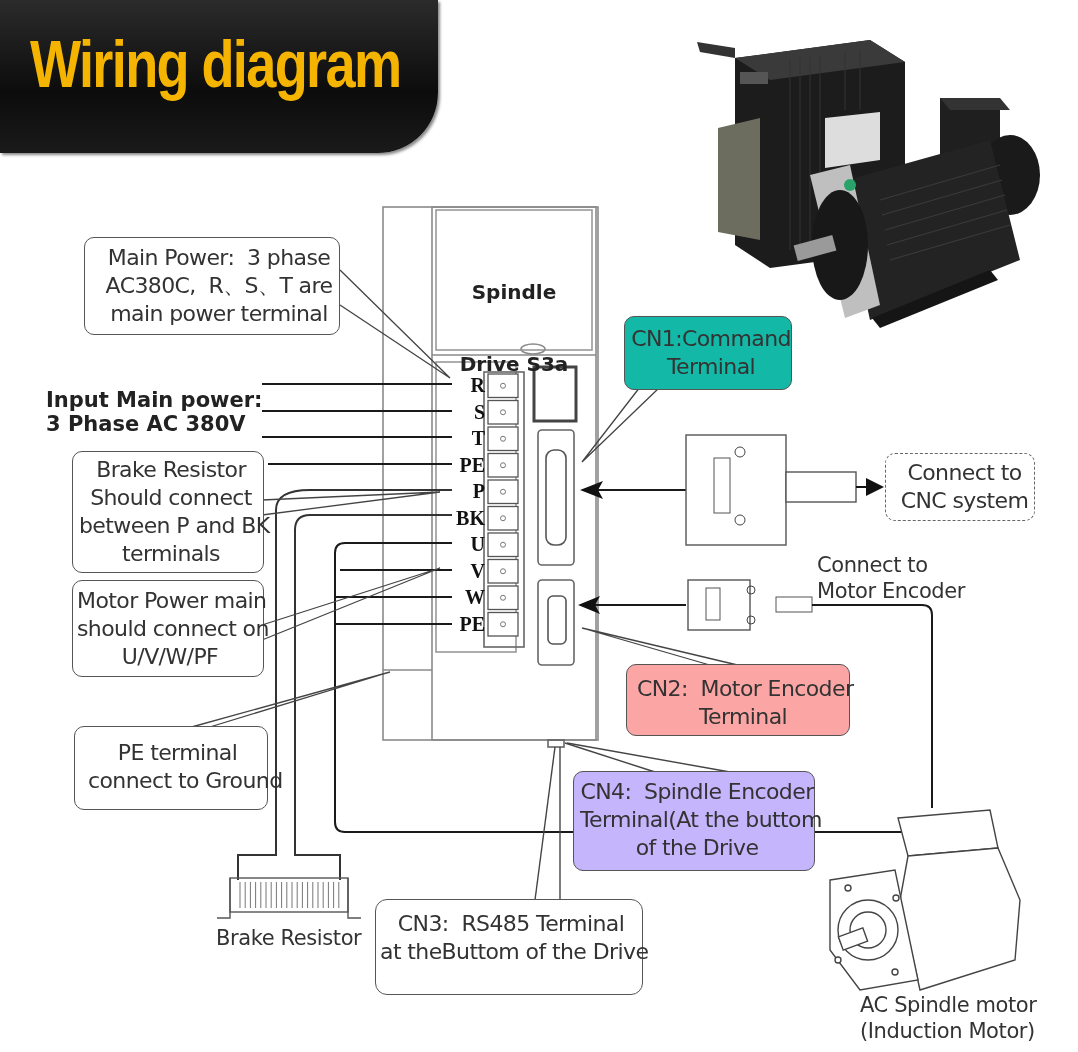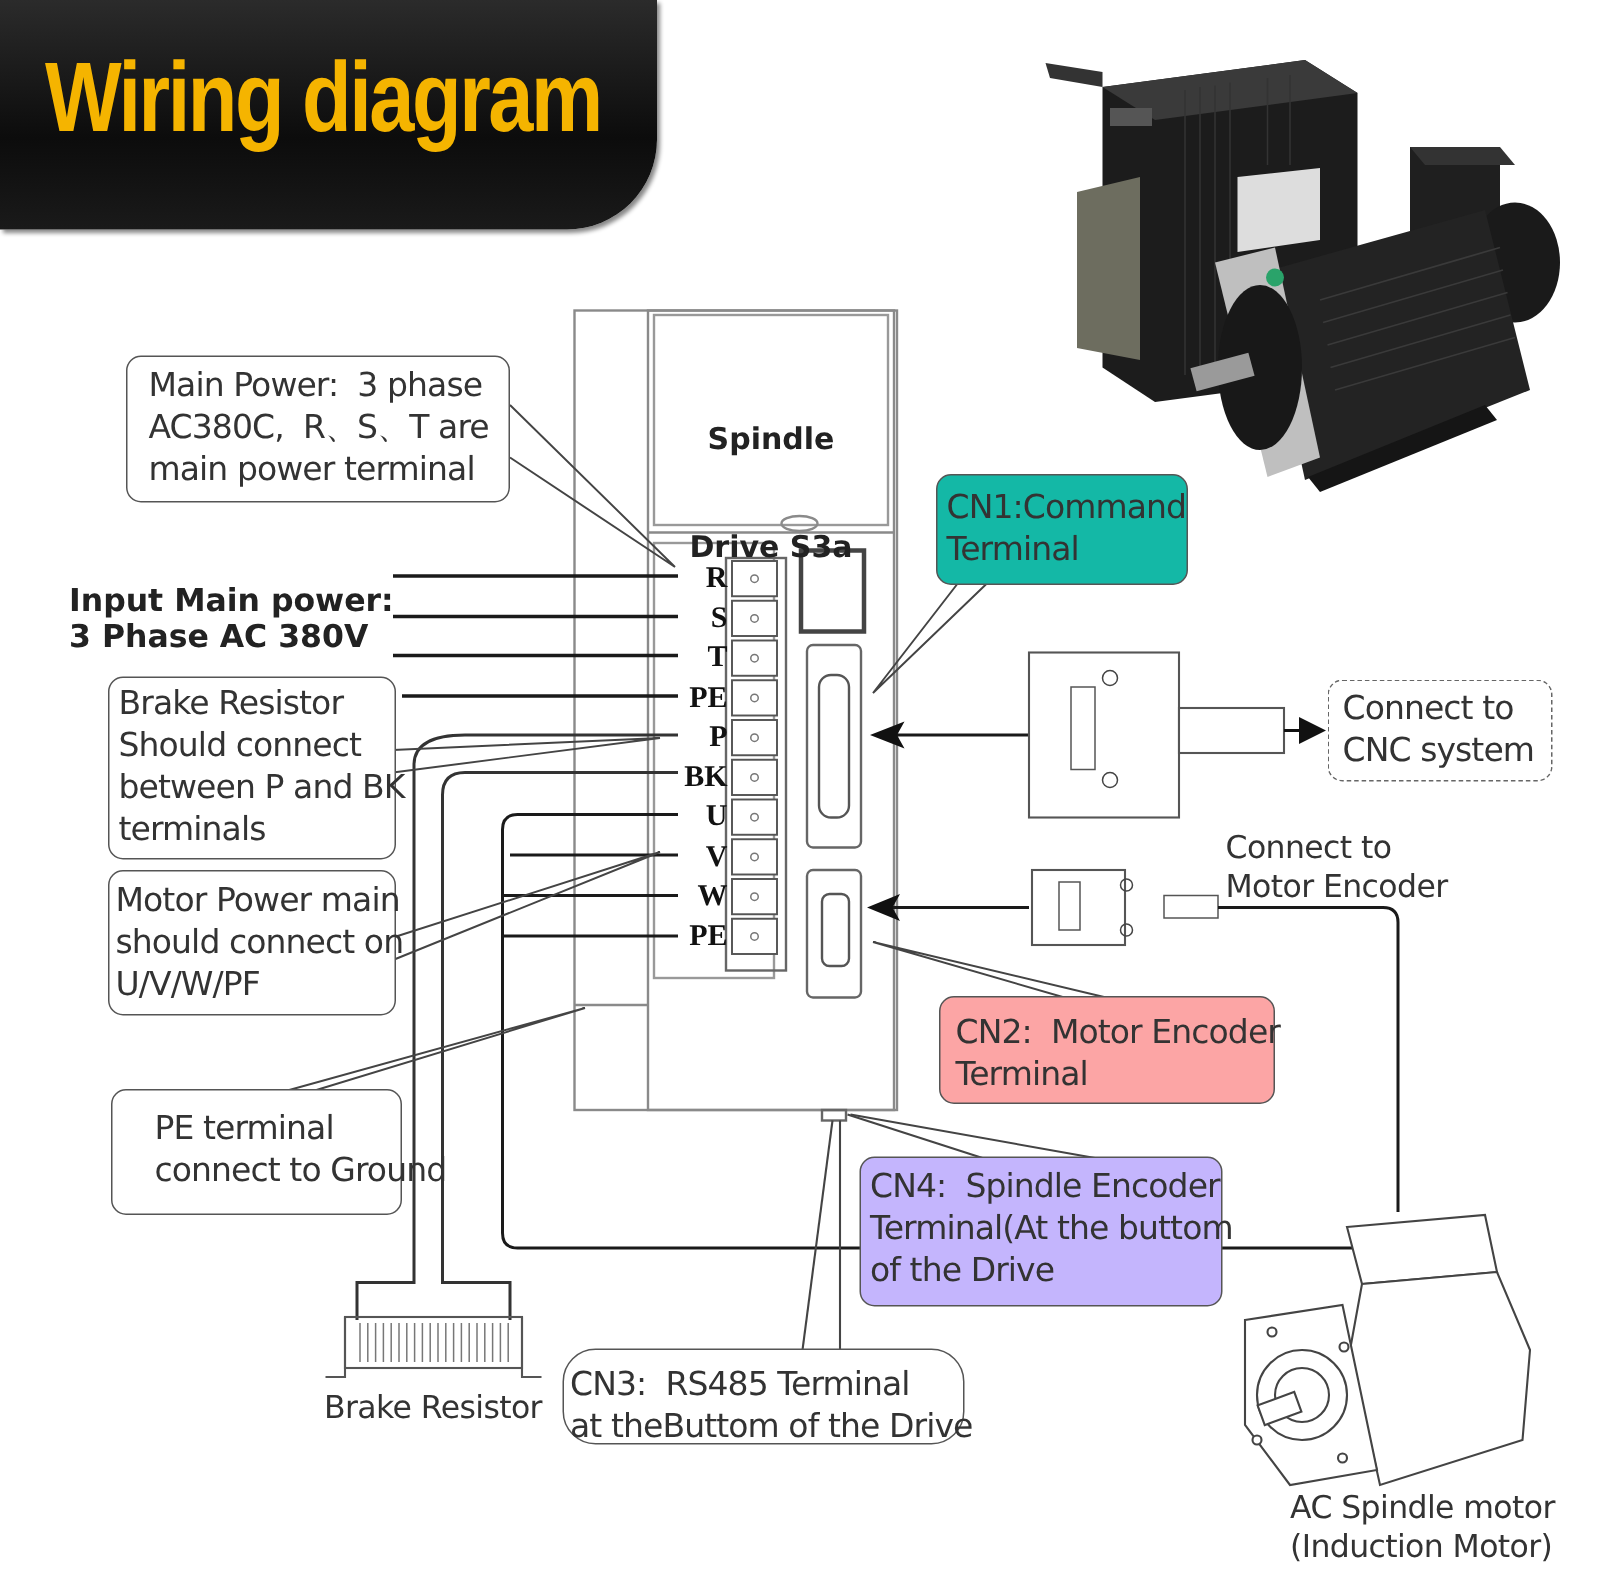--- a/index.html
+++ b/index.html
@@ -1,21 +1,21 @@
 <!DOCTYPE html>
 <html><head>
 <meta charset="utf-8">
 <style>
   html, body { margin:0; padding:0; background:#ffffff; }
   body { width:1078px; height:1052px; position:relative; overflow:hidden; font-family:"Liberation Sans", sans-serif; color:#222; }
   .abs { position:absolute; }
   #title-banner { left:0; top:0; width:438px; height:153px; background:linear-gradient(#2b2b2b,#0c0c0c 60%,#1a1a1a); border-bottom-right-radius:60px; box-shadow:2px 2px 3px #888; }
   #title-text { left:30px; top:26px; font-family:"Liberation Sans", sans-serif; font-weight:bold; font-size:66px; color:#f5b400; letter-spacing:-2px; transform:scaleX(0.82); transform-origin:left top; white-space:nowrap; }
   svg { position:absolute; left:0; top:0; }
-  .callout-text { font-size:22px; line-height:28px; color:#333; white-space:pre; font-family:"DejaVu Sans", sans-serif; letter-spacing:-0.6px; }
+  .callout-text { font-size:22px; line-height:28px; color:#333; white-space:pre; font-family:"DejaVu Sans", sans-serif; letter-spacing:-0.6px;text-align:center; }
   .label-bold { font-weight:bold; font-size:21px; line-height:24px; white-space:pre; font-family:"DejaVu Sans", sans-serif; color:#222; }
   .term-label { font-family:"Liberation Serif", serif; font-weight:bold; font-size:20px; color:#111; text-align:right; width:40px; }
   .drive-title { font-family:"DejaVu Sans", sans-serif; font-weight:bold; font-size:20px; line-height:24px; text-align:center; color:#222; white-space:pre; }
   .plain-label { font-size:21px; line-height:26px; white-space:pre; font-family:"DejaVu Sans", sans-serif; color:#333; letter-spacing:-0.4px; }
 </style>
 </head>
 <body>
 
 <div id="title-banner" class="abs"></div>
 <div id="title-text" class="abs">Wiring diagram</div>
@@ -217,21 +217,21 @@
   <div class="callout-text">between P and BK</div>
   <div class="callout-text">terminals</div>
 </div>
 
 <div class="abs" style="left:72px;top:580px;width:192px;height:97px;border:1.5px solid #555;border-radius:10px;background:#fff;box-sizing:border-box;padding:6px 0 0 4px;">
   <div class="callout-text">Motor Power main</div>
   <div class="callout-text">should connect on</div>
   <div class="callout-text">U/V/W/PF</div>
 </div>
 
-<div class="abs" style="left:74px;top:726px;width:194px;height:84px;border:1.5px solid #555;border-radius:10px;background:#fff;box-sizing:border-box;padding:12px 0 0 28px;">
+<div class="abs" style="left:74px;top:726px;width:194px;height:84px;border:1.5px solid #555;border-radius:10px;background:#fff;box-sizing:border-box;padding:12px 0 0 13px;">
   <div class="callout-text">PE terminal</div>
   <div class="callout-text">connect to Ground</div>
 </div>
 
 <div class="abs" style="left:624px;top:316px;width:168px;height:74px;border:1.5px solid #555;border-radius:10px;background:#14b8a6;box-sizing:border-box;padding:8px 0 0 6px;">
   <div class="callout-text">CN1:Command</div>
   <div class="callout-text">Terminal</div>
 </div>
 
 <div class="abs" style="left:885px;top:453px;width:150px;height:68px;border:1.6px dashed #666;border-radius:10px;background:#fff;box-sizing:border-box;padding:5px 0 0 9px;">
@@ -248,21 +248,21 @@
   <div class="callout-text">CN2:  Motor Encoder</div>
   <div class="callout-text">Terminal</div>
 </div>
 
 <div class="abs" style="left:573px;top:771px;width:242px;height:100px;border:1.5px solid #555;border-radius:10px;background:#c4b5fd;box-sizing:border-box;padding:6px 0 0 6px;">
   <div class="callout-text">CN4:  Spindle Encoder</div>
   <div class="callout-text">Terminal(At the buttom</div>
   <div class="callout-text">of the Drive</div>
 </div>
 
-<div class="abs" style="left:375px;top:899px;width:268px;height:64px;border:1.5px solid #555;border-radius:22px;background:#fff;box-sizing:border-box;padding:10px 0 0 4px;">
+<div class="abs" style="left:375px;top:899px;width:268px;height:96px;border:1.5px solid #555;border-radius:12px;background:#fff;box-sizing:border-box;padding:10px 0 0 4px;">
   <div class="callout-text">CN3:  RS485 Terminal</div>
   <div class="callout-text">at theButtom of the Drive</div>
 </div>
 
 <div class="abs plain-label" style="left:216px;top:925px;">Brake Resistor</div>
 
 <div class="abs" style="left:860px;top:992px;">
   <div class="plain-label">AC Spindle motor</div>
   <div class="plain-label">(Induction Motor)</div>
 </div>

